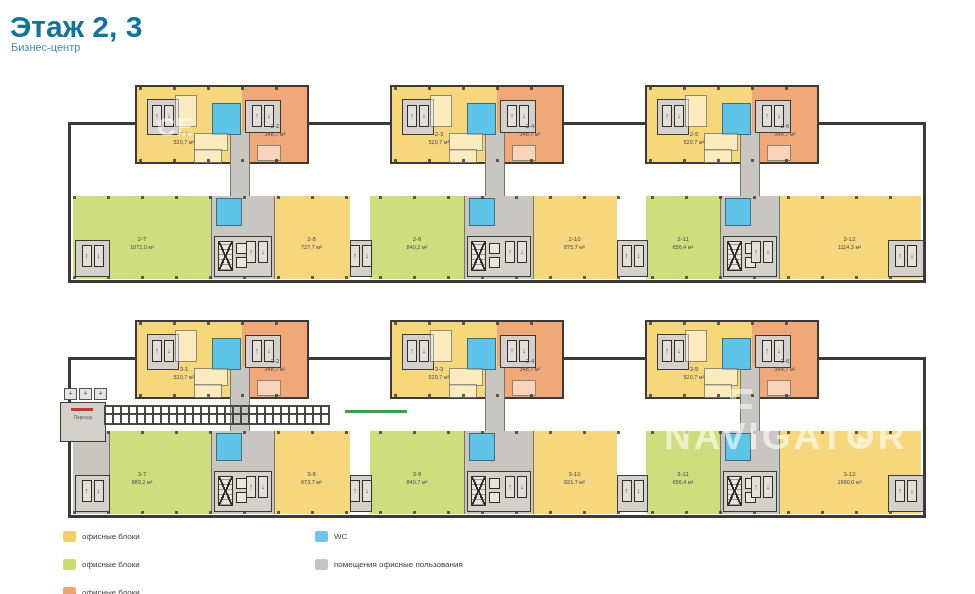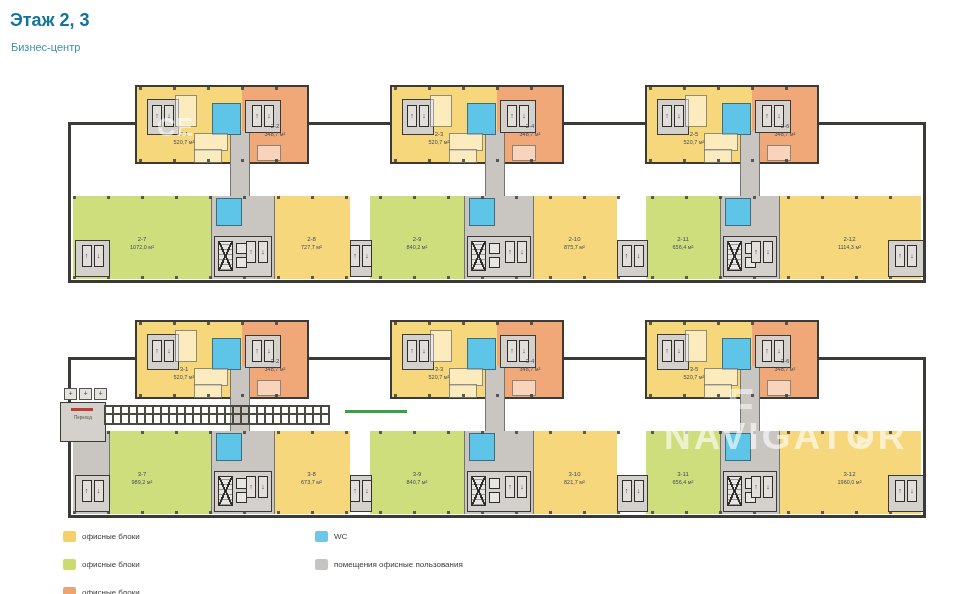--- a/index.html
+++ b/index.html
@@ -1,19 +1,19 @@
 <!DOCTYPE html>
 <html><head>
 <meta charset="utf-8">
 <style>
   html,body{margin:0;padding:0;background:#fff;}
   .stage{position:relative;width:975px;height:594px;background:#ffffff;overflow:hidden;
          font-family:"Liberation Sans",sans-serif;}
   
-  .title{position:absolute;left:10px;top:10px;font-size:18px;font-weight:700;color:#10749B;}
+  .title{position:absolute;left:10px;top:10px;font-size:30px;font-weight:700;color:#10749B;}
   .subtitle{position:absolute;left:11px;top:41px;font-size:11px;color:#4090AE;}
   
   .plan{position:absolute;left:68px;width:858px;height:198px;}
   .plan2{top:85px;} .plan3{top:320px;}
   
   .tk{position:absolute;height:3px;background:repeating-linear-gradient(90deg,#43423c 0 3px,transparent 3px 34px);opacity:.85;}
   
   .dots{background-image:radial-gradient(circle,rgba(45,44,38,.5) 1.1px,transparent 1.4px);
         background-size:40px 27px;background-position:16px 10px;}
   .lab{line-height:1.3;pointer-events:none;}

